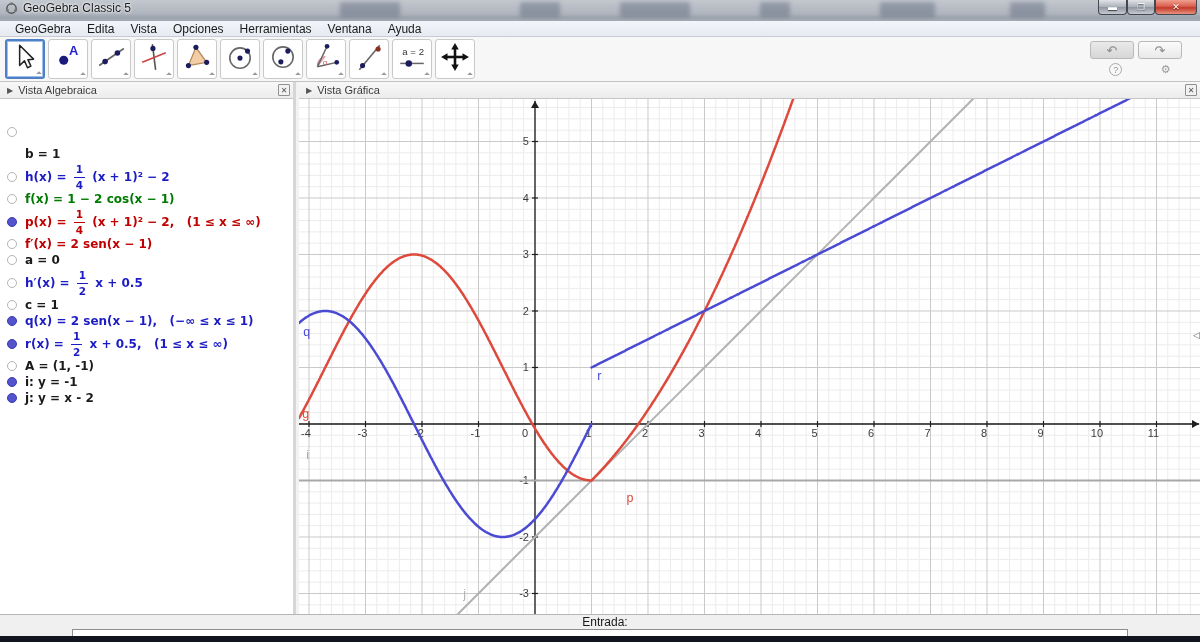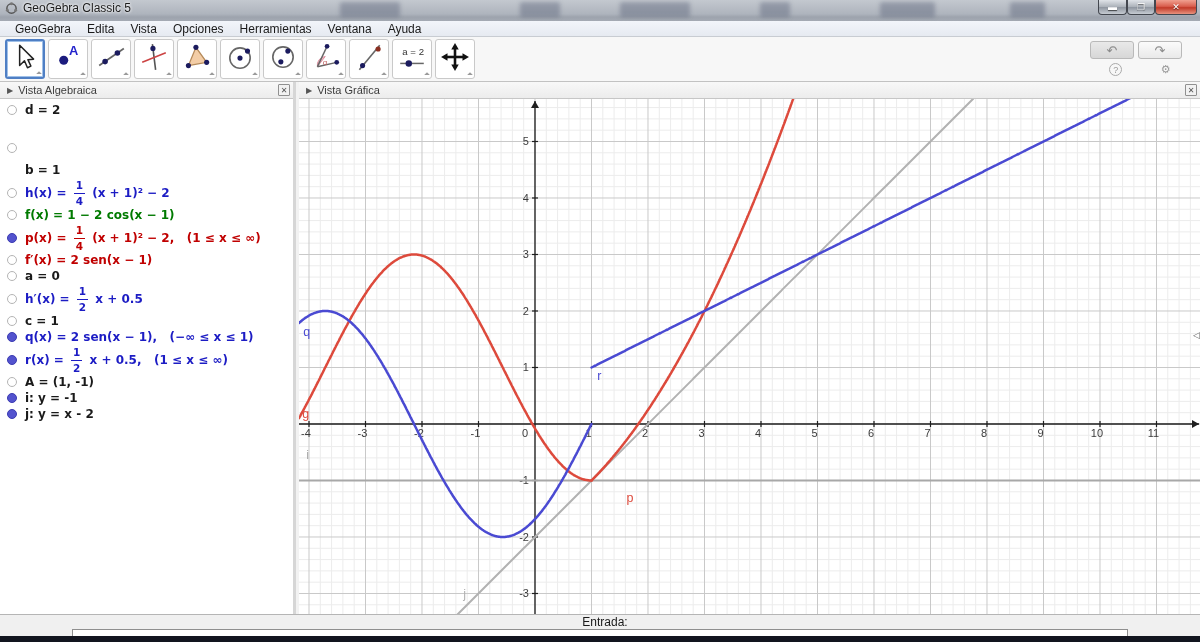--- a/index.html
+++ b/index.html
@@ -229,24 +229,20 @@
     </div>
   </div>
 
   <div class="algebra-panel">
     <div class="panel-header">
       <span class="ph-arrow">▶</span>
       <span>Vista Algebraica</span>
       <span class="ph-close">✕</span>
     </div>
     <div class="algebra-body">
-        <div class="alg-row">
-          <span class="alg-circle"></span>
-          <span class="alg-text" style="color: rgb(26, 26, 26);">d = 2</span>
-        </div>
         <div class="alg-row">
           <span class="alg-circle"></span>
           <span class="alg-text" style="color: rgb(26, 26, 26); margin-top: 44px;">b = 1</span>
         </div>
         <div class="alg-row">
           <span class="alg-circle"></span>
           <span class="alg-text" style="color: rgb(28, 28, 196);">h(x) = <span class="frac"><span class="num">1</span><span class="den">4</span></span> (x + 1)² − 2</span>
         </div>
         <div class="alg-row">
           <span class="alg-circle"></span>

